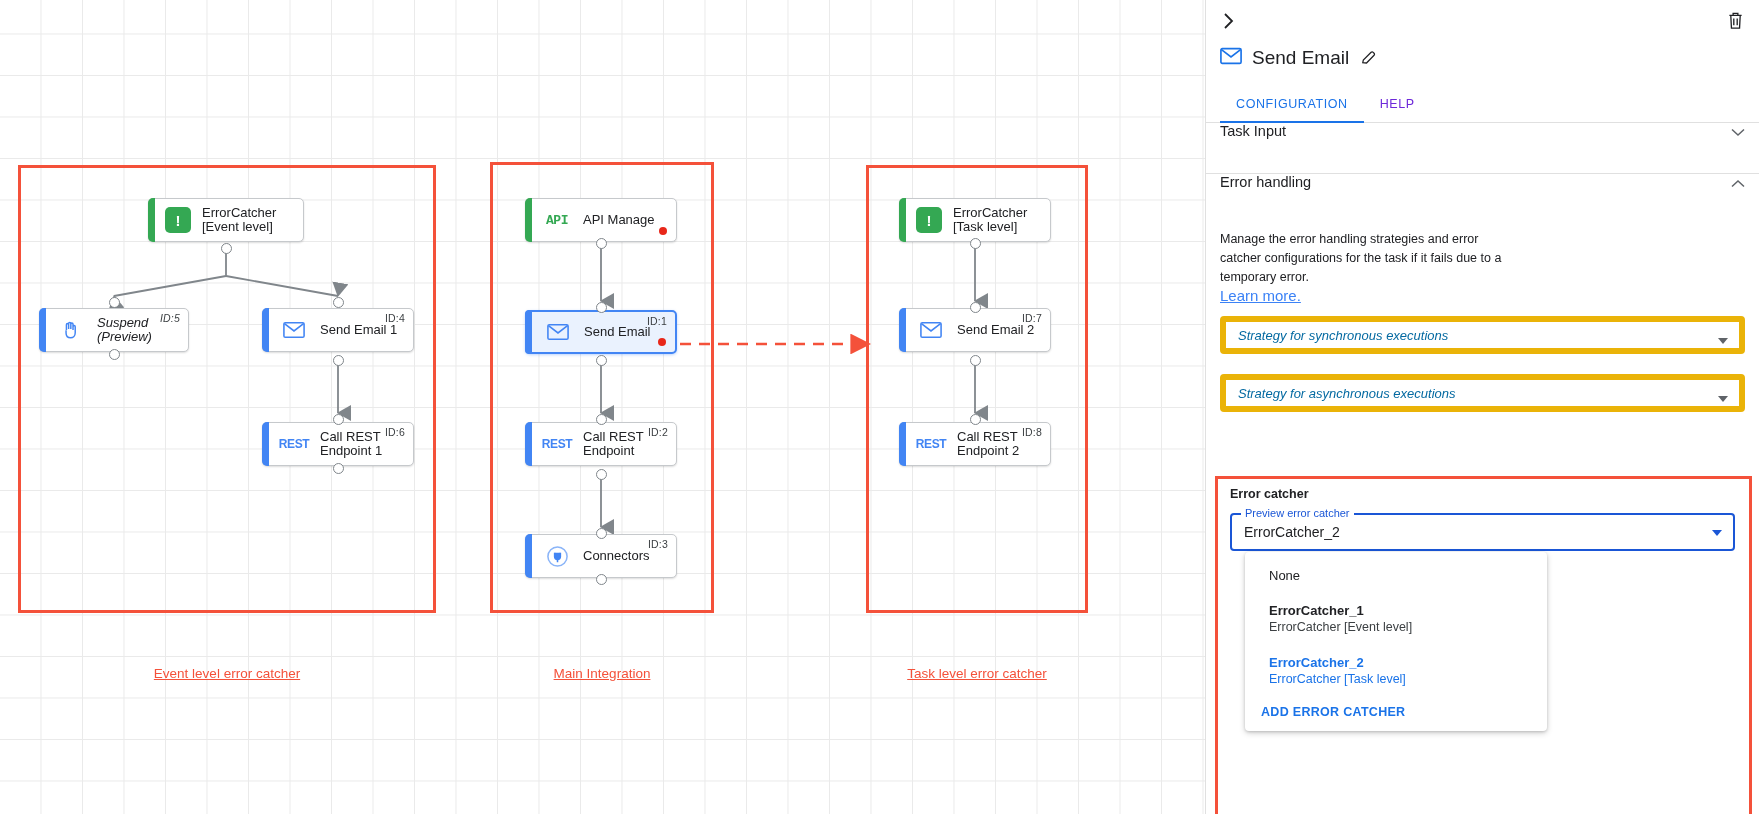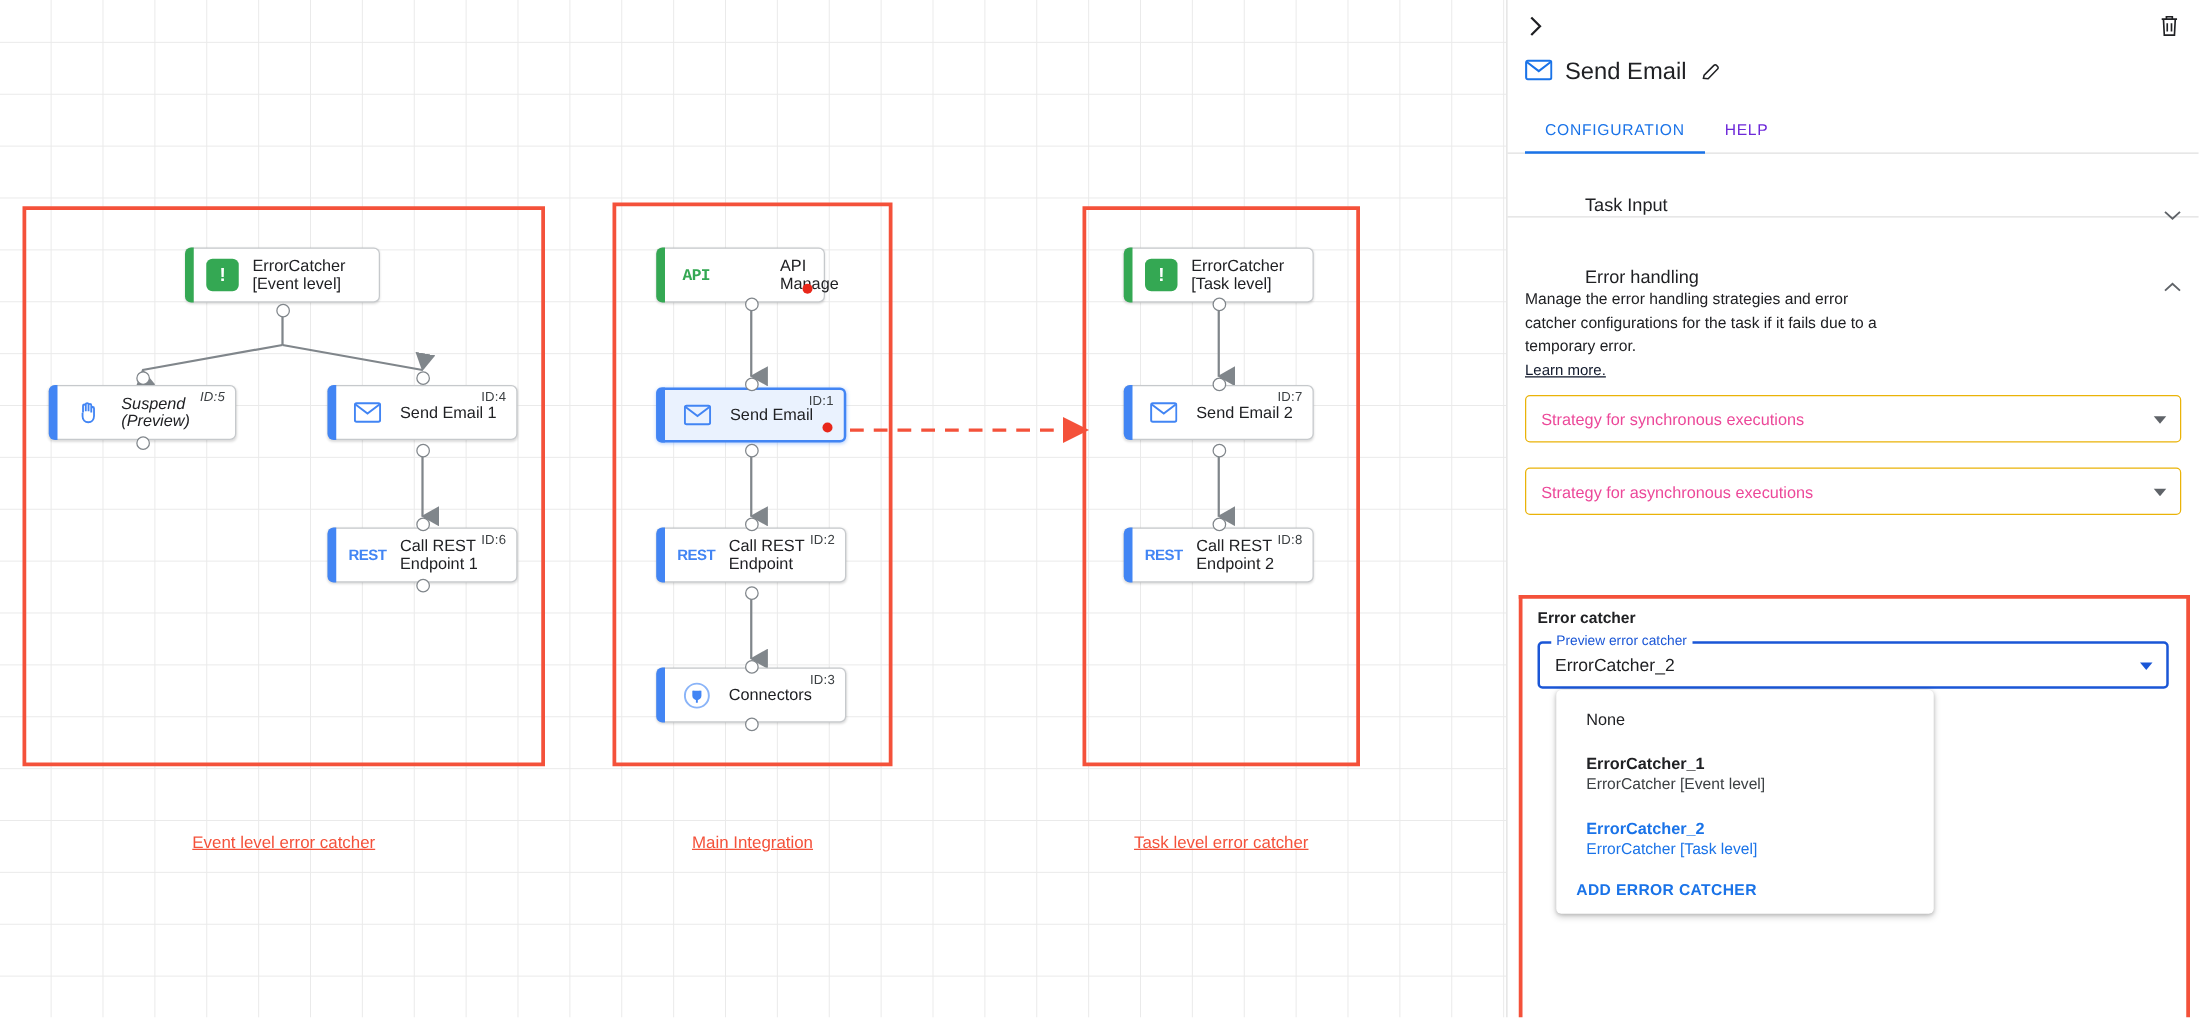--- a/index.html
+++ b/index.html
@@ -164,47 +164,47 @@
   .p-tab.active { color: #1a73e8; }
   .p-tab.active::after {
     content:""; position:absolute; left:0; right:0; bottom:-1px; height:2.5px; background:#1a73e8;
   }
 
   .sec {
     border-bottom: 1px solid #e0e0e0;
     padding: 0 14px;
   }
   .sec-head {
-    height: 50px; display:flex; align-items:flex-end; justify-content:space-between;
+    height: 50px; display:flex; align-items:flex-start; justify-content:space-between;
     cursor:pointer;
-    margin-left:48px;
   }
   .sec-head .t { font-size: 14.5px; color: #202124; font-weight:500; }
   .caret { width: 14px; height: 9px; }
 
   .sec-body { padding: 0 0 16px 0; }
   .desc {
     font-size: 12.5px; color:#202124; line-height: 19px;
     max-width: 300px;
   }
-  .learn { color:#0f172a; text-decoration: underline; font-size:12px; cursor:pointer;}
+  .learn { color:#3b82f6; text-decoration: underline; font-size:15px; cursor:pointer;}
   .fld-label { font-size: 12.5px; color:#202124; font-weight:700; margin-top: 19px; }
 
   .select {
     position: relative;
     margin-top: 11px;
     height: 38px;
-    border: 1px solid #eab308;
+    border: 6px solid #eab308;
     border-radius: 4px;
     display:flex; align-items:center;
     padding: 0 12px;
     font-size: 13px;
-    color: #ec4899;
+    color: #0369a1;
     background:#fff;
     cursor:pointer;
+    font-style:italic;
   }
   .select .arrow {
     position:absolute; right: 11px; top: 16px;
     width:0; height:0;
     border-left:5px solid transparent;
     border-right:5px solid transparent;
     border-top:6px solid #5f6368;
   }
 
   
@@ -352,21 +352,21 @@
       <div class="stripe"></div>
       <div class="nicon" style="color:#4285f4;font-weight:bold;font-size:12px;letter-spacing:-.4px;">
         <span>REST</span>
       </div>
       <div class="nlabel">Call REST
 Endpoint 1</div>
       <div class="nid">ID:6</div>
     </div>
     <div class="port" style="left:333px; top:463px;"></div>
 
-    <div class="node trigger" style="left:525px; top:198px; width:135px;gap:41px;">
+    <div class="node trigger" style="left:525px; top:198px; width:152px;">
       <div class="stripe"></div>
       <div class="nicon" style="color:#34a853;font-weight:bold;font-size:13px;letter-spacing:-.5px;font-family:'Liberation Mono',monospace;">
         <span>API</span>
       </div>
       <div class="nlabel">API Manage</div>
       <div class="err-dot"></div>
     </div>
     <div class="port" style="left:596px; top:238px;"></div>
 
     <div class="port" style="left:596px; top:302px;"></div>

